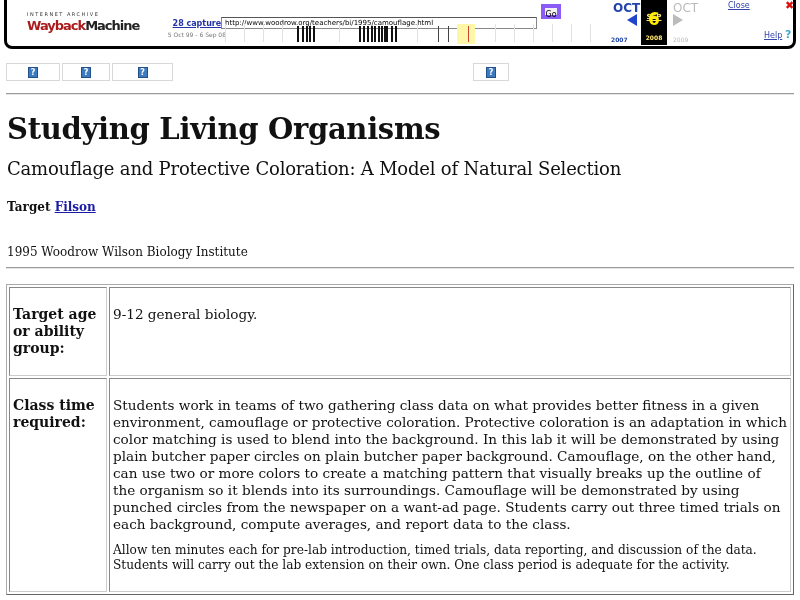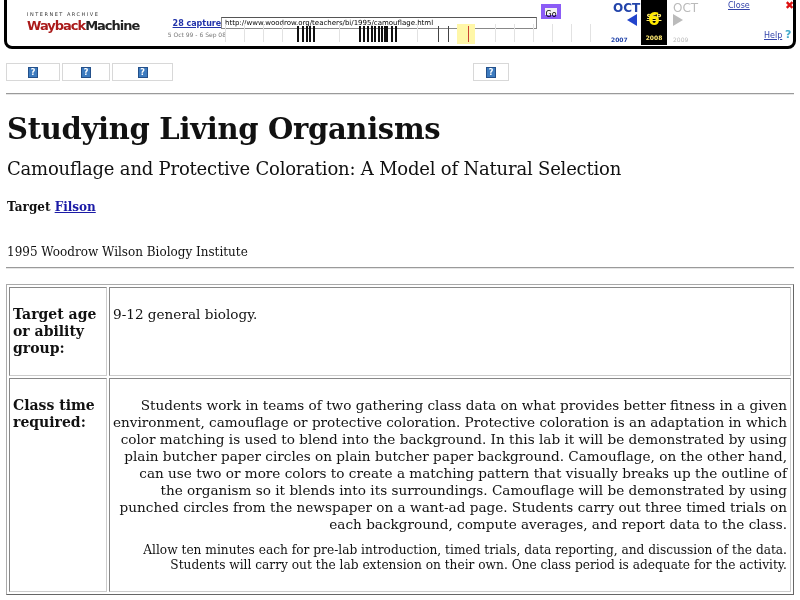--- a/index.html
+++ b/index.html
@@ -71,21 +71,21 @@
     position:absolute; left: 6px; top: 284px; width: 788px;
     border-collapse: separate; border-spacing: 2px;
     border: 1px solid #aaa; border-right-color: #666; border-bottom-color: #666;
   }
   table.info td {
     border: 1px solid #888; border-right-color: #ccc; border-bottom-color: #ccc;
     vertical-align: top; padding: 18px 3px;
     font-size: 13.6px; line-height: 17px;
   }
   table.info td.lbl { width: 98px; font-weight: bold; font-size: 14px; line-height: 17px; }
-  table.info td.val p { margin: 0; text-align: right; }
+  table.info td.val p { margin: 0; }
   table.info td.val p.small { font-size: 12.2px; line-height: 15px; margin-top: 10px; }
 </style>
 </head>
 <body>
 
 <div class="wb-bar">
   <div class="wb-logo">
     <div class="ia">INTERNET ARCHIVE</div>
     <div class="wm"><span style="color:#aa1a1a">Wayback</span><span>Machine</span></div>
   </div>

